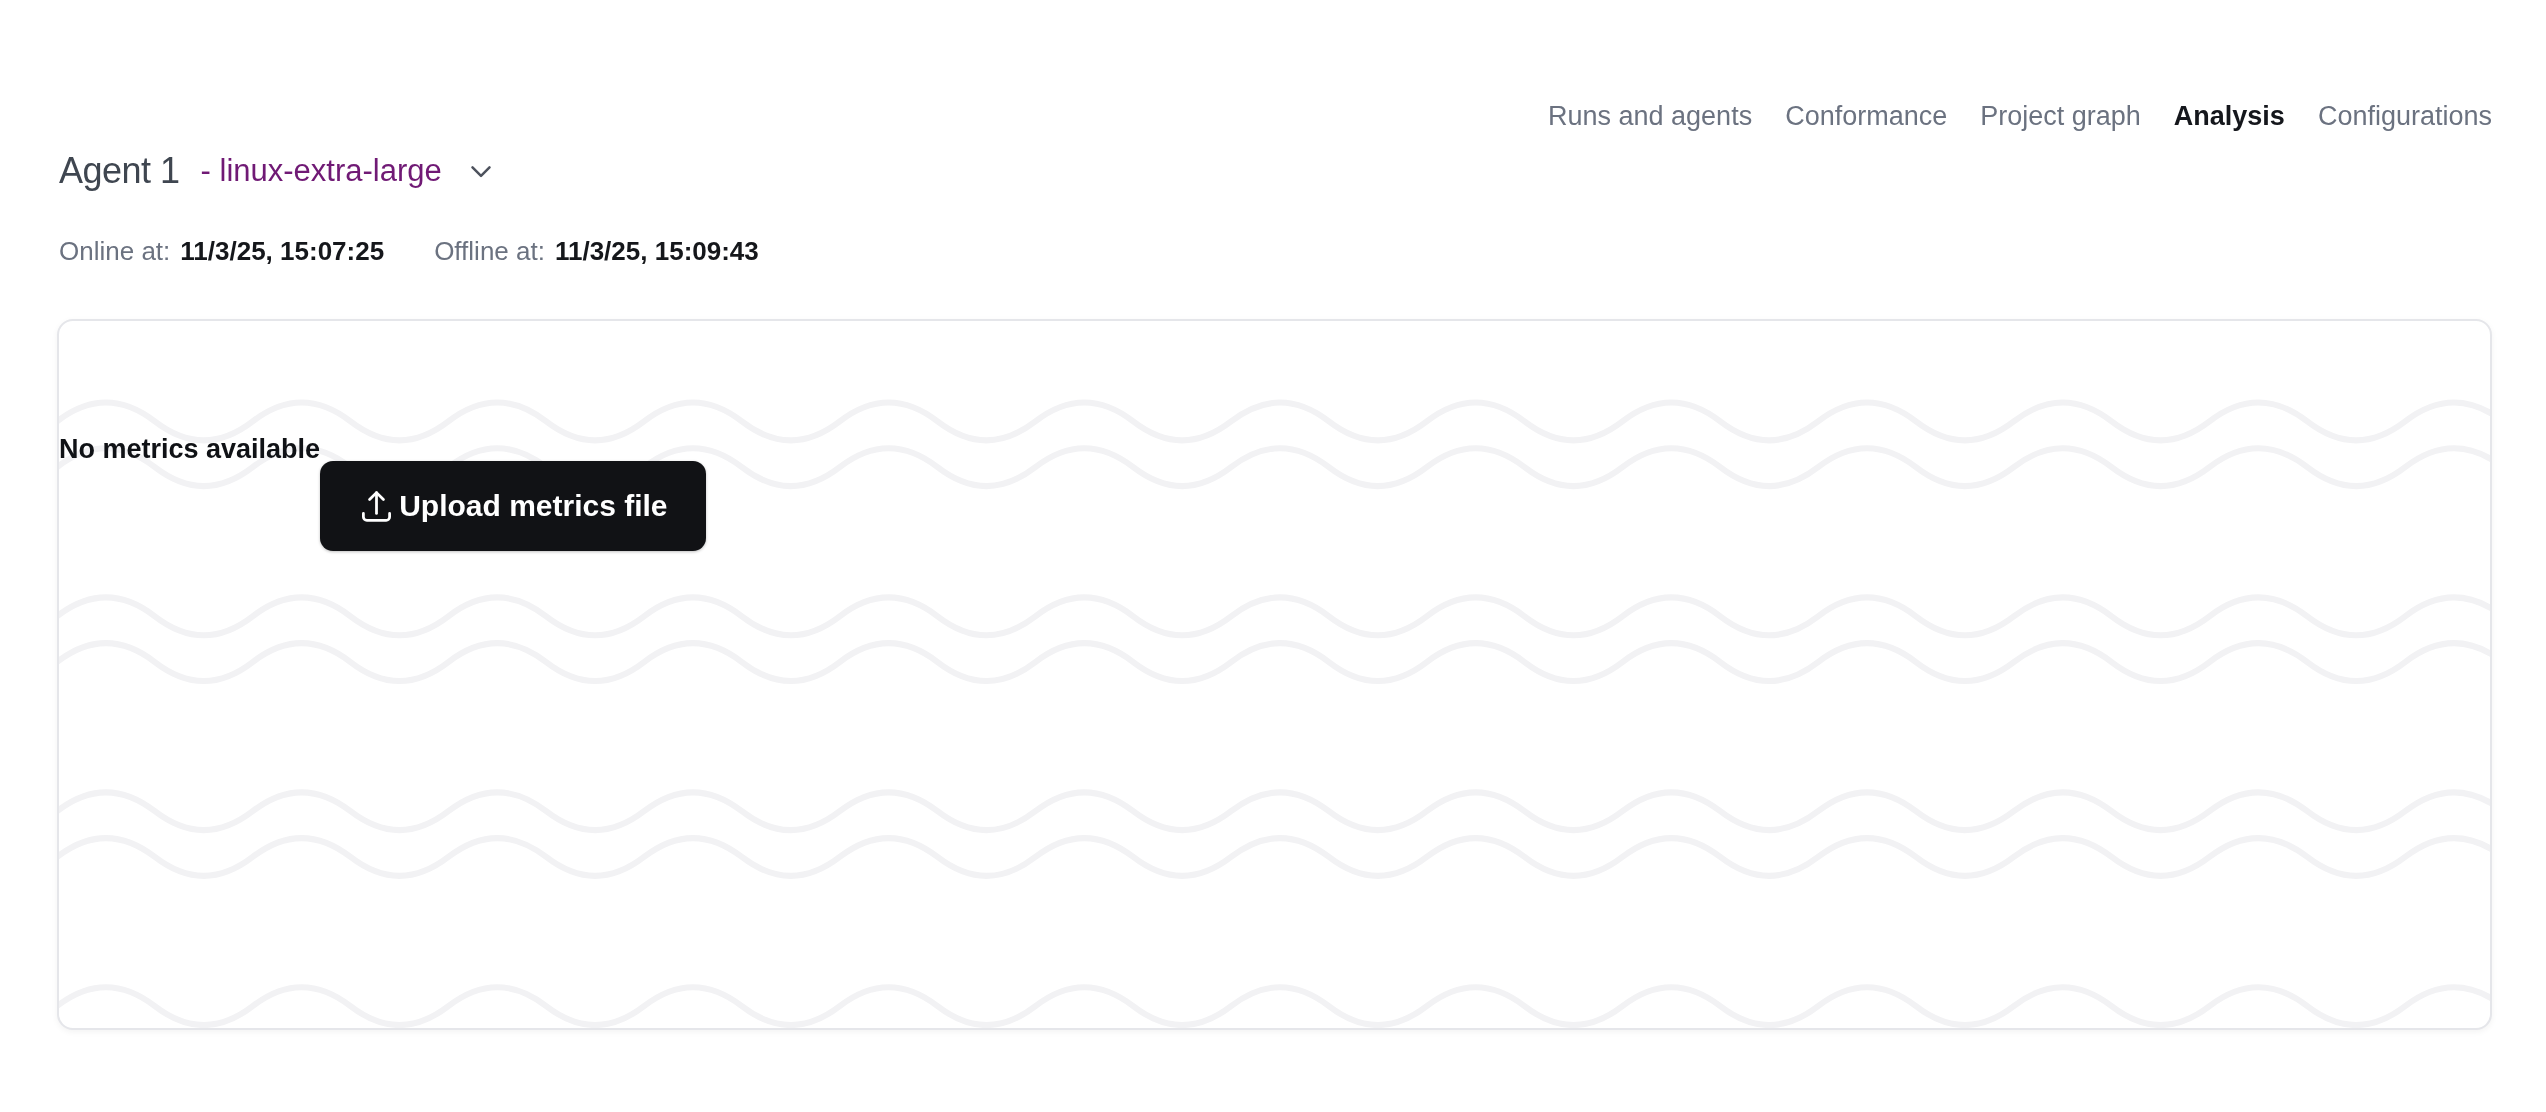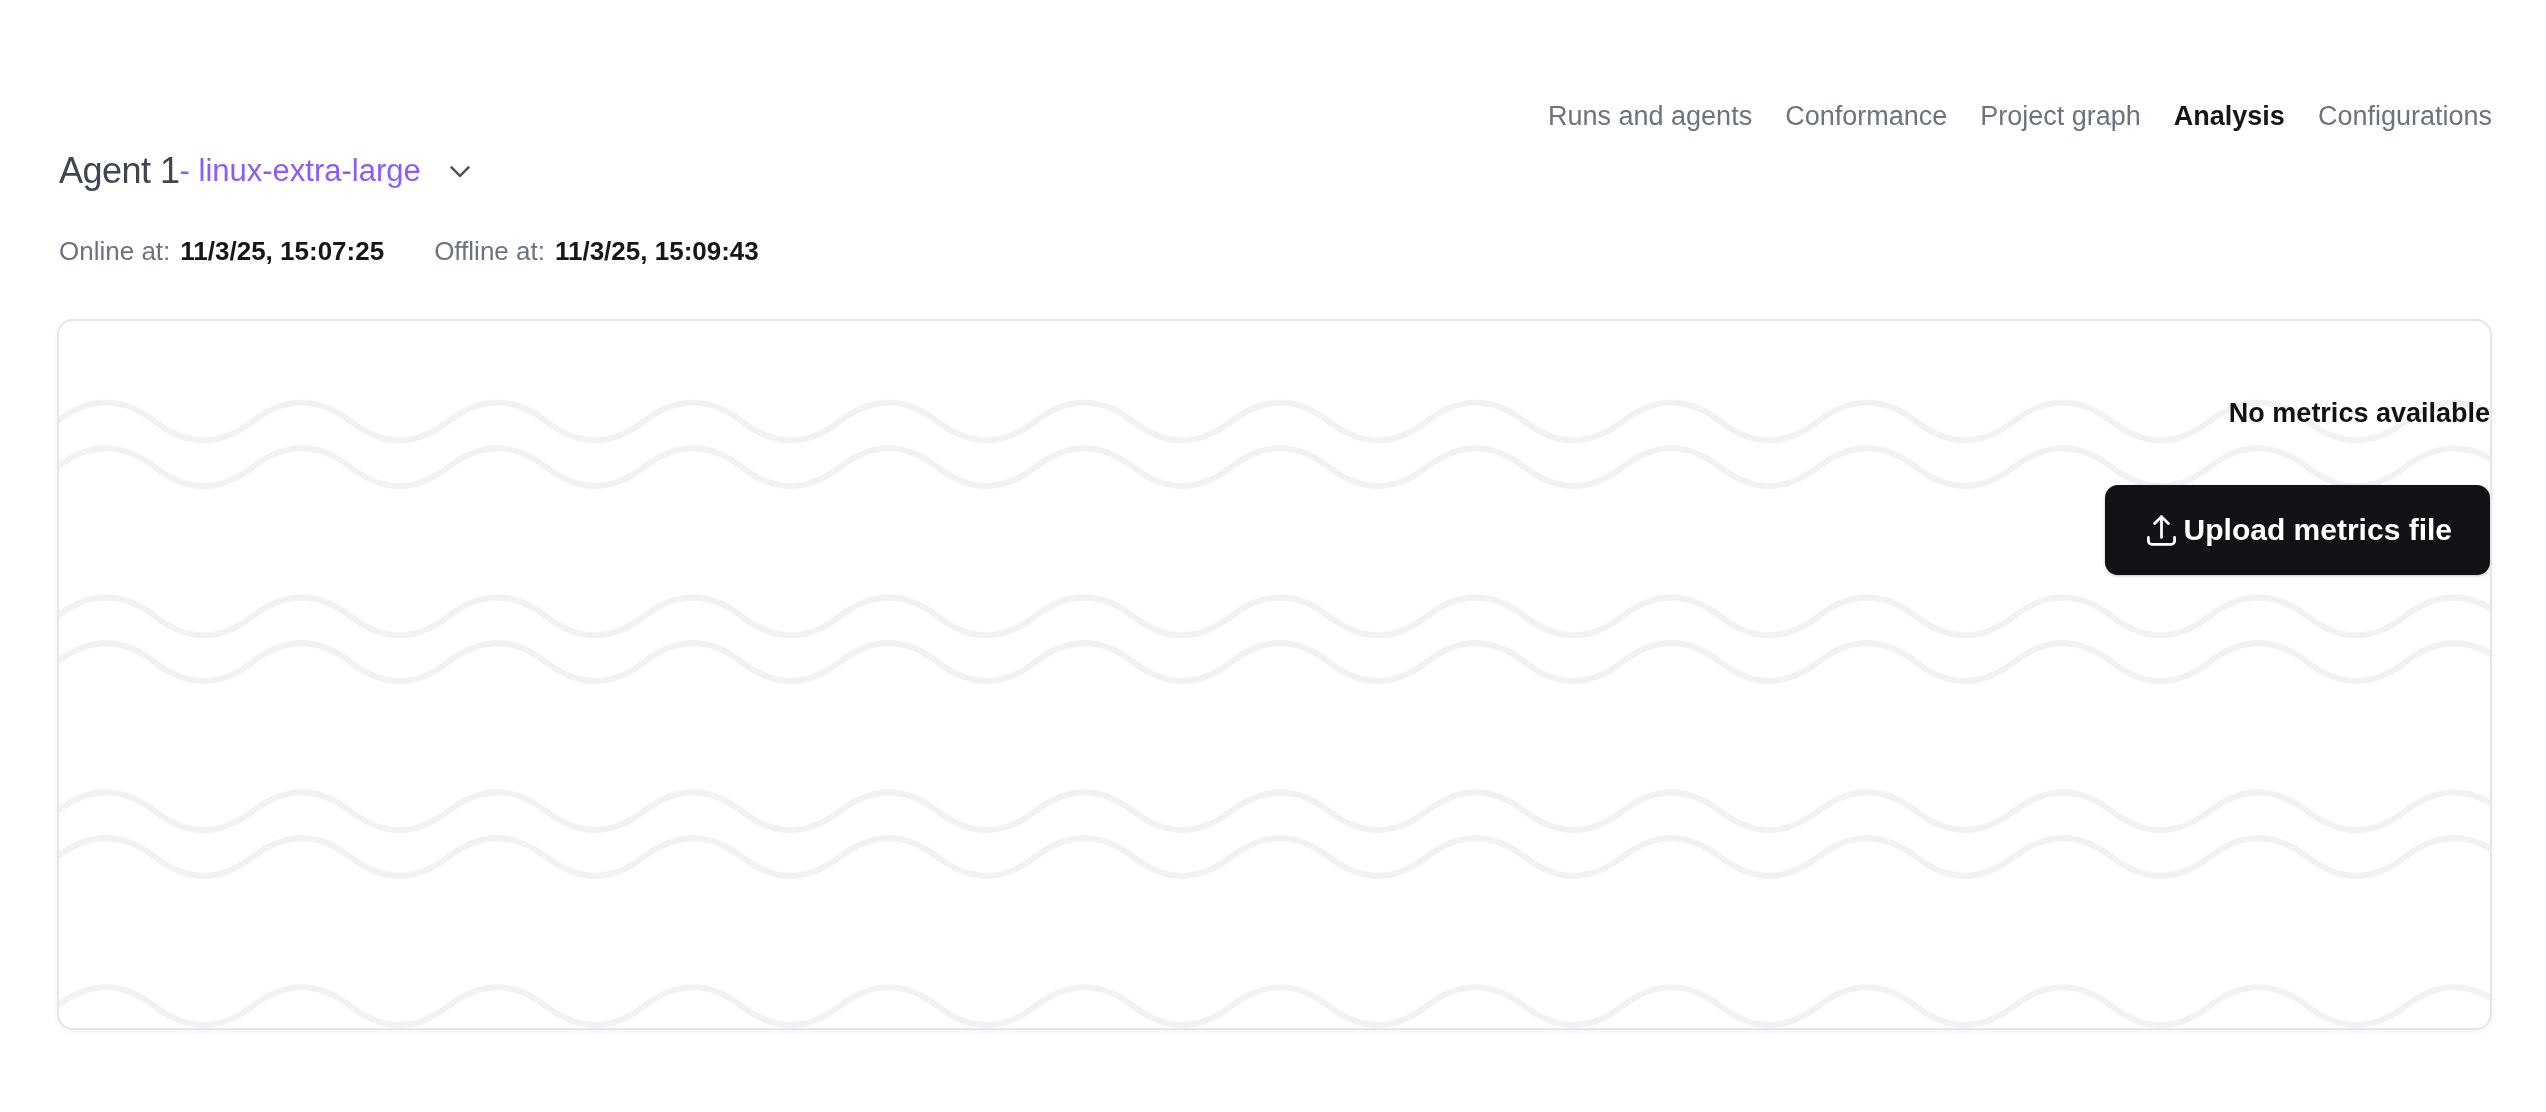--- a/index.html
+++ b/index.html
@@ -45,23 +45,24 @@
     cursor: pointer;
   }
   .agent-name {
     font-size: 36px;
     font-weight: 400;
     color: #3f4650;
     letter-spacing: -0.5px;
     line-height: 50px;
   }
   .agent-variant {
+    margin-left: 21px;
     font-size: 31px;
     font-weight: 400;
-    color: #8b5cf6;
+    color: #701a75;
     line-height: 50px;
   }
   .chevron {
     margin-left: 22px;
     width: 34px; height: 34px;
     stroke: #4d525d;
     stroke-width: 1.8;
     fill: none;
     stroke-linecap: round;
     stroke-linejoin: round;
@@ -97,23 +98,23 @@
   .waves path {
     fill: none;
     stroke: #f2f2f4;
     stroke-width: 6;
   }
 
   .empty-state {
     position: relative;
     height: 100%;
     display: flex;
-    flex-direction: column;
-    align-items: flex-end;
-    padding-top: 72px;
+    flex-direction: row;
+    align-items: flex-start;
+    padding-top: 108px;
     text-align: center;
   }
   .empty-title {
     font-size: 27px;
     font-weight: 700;
     color: #101216;
     line-height: 40px;
   }
   .empty-desc {
     margin-top: 20px;

